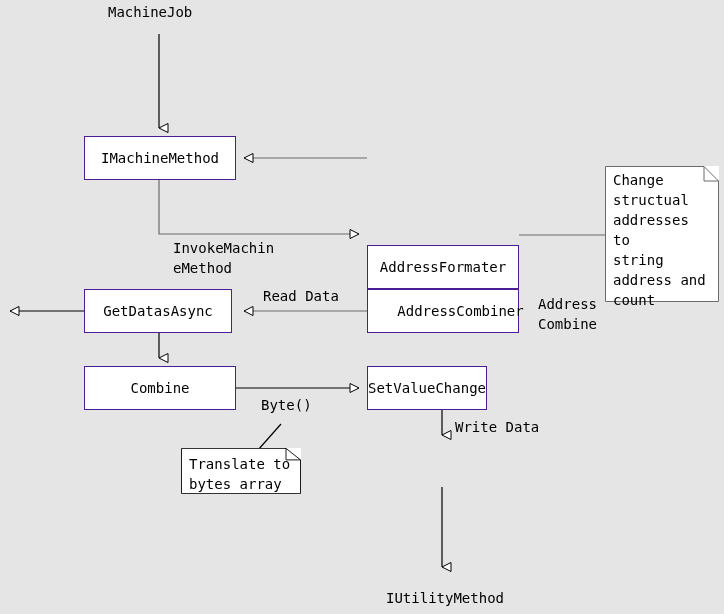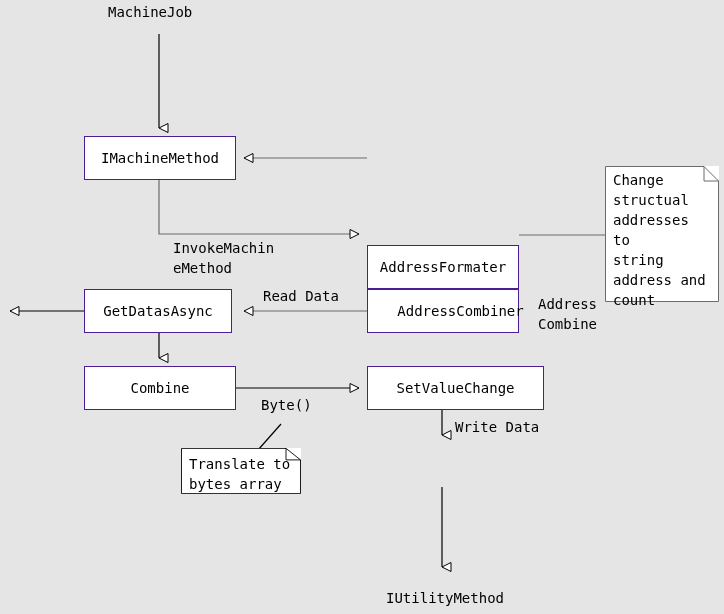--- a/index.html
+++ b/index.html
@@ -123,21 +123,21 @@
 
 
   <div class="node" style="left:367px; top:213px; width:152px; height:44px;margin-top:32px;">AddressFormater</div>
 
   <div class="node" style="left:84px; top:289px; width:148px; height:44px;">GetDatasAsync</div>
 
   <div class="node" style="left:367px; top:289px; width:152px; height:44px;padding-left:35px;">AddressCombiner</div>
 
   <div class="node" style="left:84px; top:366px; width:152px; height:44px;">Combine</div>
 
-  <div class="node" style="left:367px; top:366px; width:177px; height:44px;text-align:right;">SetValueChange</div>
+  <div class="node" style="left:367px; top:366px; width:120px; height:44px;text-align:right;">SetValueChange</div>
 
 
   <div class="note" style="left:605px; top:166px; width:114px; height:136px;">
     <svg class="note-body" viewBox="0 0 114 136" preserveAspectRatio="none" xmlns="http://www.w3.org/2000/svg">
       <path d="M0.5,0.5 L99,0.5 L113.5,15 L113.5,135.5 L0.5,135.5 Z" fill="#ffffff" stroke="#6b6b6b" stroke-width="1"></path>
       <path d="M99,0.5 L99,15 L113.5,15" fill="none" stroke="#6b6b6b" stroke-width="1"></path>
     </svg>
     <div class="note-text">Change
 structual
 addresses to

